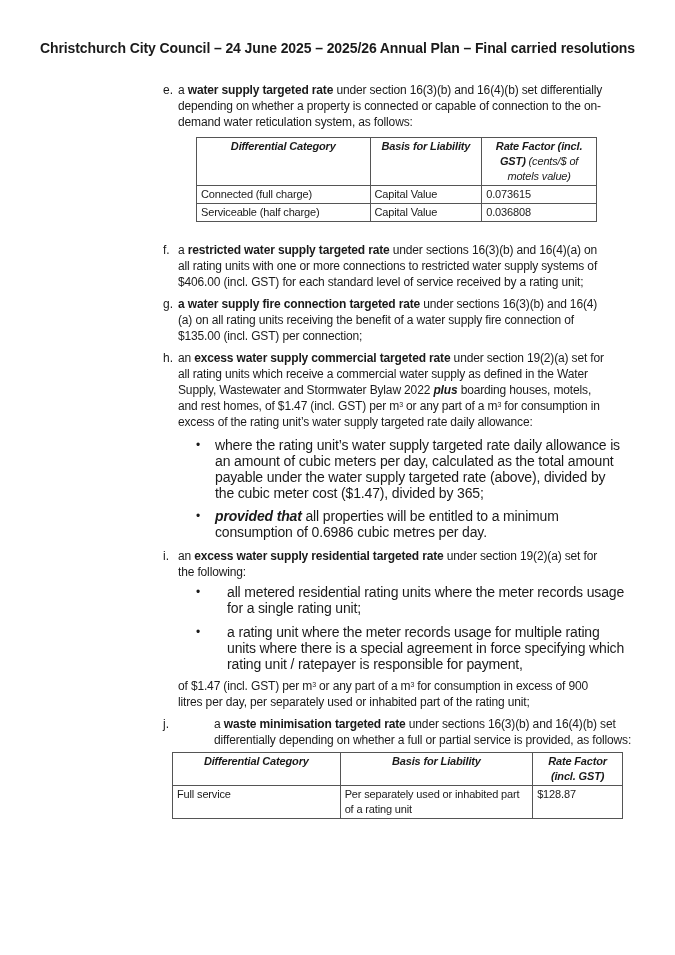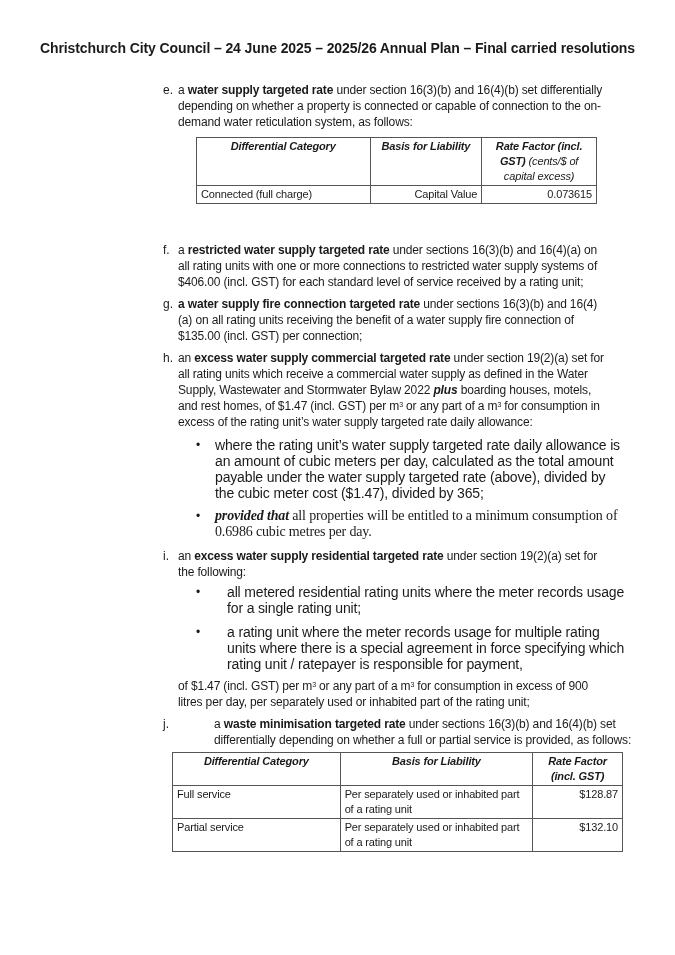--- a/index.html
+++ b/index.html
@@ -10,21 +10,21 @@
   .letter { position: absolute; left: 163px; font-size: 12px; }
   .para { position: absolute; left: 178px; width: 432px; font-size: 12px; line-height: 16px; letter-spacing: -0.15px; }
   .para b { font-weight: bold; }
   .bullet-dot { position: absolute; font-size: 12px; line-height: 16px; }
   .bullet-text { position: absolute; font-size: 14px; line-height: 16px; letter-spacing: -0.15px; }
   sup { font-size: 7px; vertical-align: top; position: relative; top: -1px; }
   table { position: absolute; border-collapse: collapse; font-size: 11px; line-height: 15px; }
   td, th { border: 1.5px solid #555; padding: 1px 4px; vertical-align: top; letter-spacing: -0.15px; }
   th { font-weight: bold; font-style: italic; text-align: center; }
   th .norm { font-weight: normal; }
-  .center { text-align: right; }
+  .center { text-align: left; }
 </style>
 </head>
 <body>
 
 <div class="abs header">Christchurch City Council – 24 June 2025 – 2025/26 Annual Plan – Final carried resolutions</div>
 
 <div class="letter" style="top:82px; line-height:16px;">e.</div>
 <div class="para" style="top:82px;">
   <span>a </span><b>water supply targeted rate</b><span> under section 16(3)(b) and 16(4)(b) set differentially depending on whether a property is connected or capable of connection to the on-demand water reticulation system, as follows:</span>
 </div>
@@ -32,26 +32,31 @@
 <table style="left:196px; top:137px; width:401px;">
   <colgroup>
       <col style="width:174px">
       <col style="width:112px">
       <col style="width:115px">
     </colgroup>
   <tbody>
       <tr>
     <th style="height:45px;">Differential Category</th>
     <th>Basis for Liability</th>
-    <th><span>Rate Factor (incl. GST)</span> <span class="norm">(cents/$ of capital excess)</span></th>
+    <th><span>Rate Factor (incl. GST)</span> <span class="norm">(cents/$ of motels value)</span></th>
   </tr>
   <tr>
     <td>Connected (full charge)</td>
     <td class="center">Capital Value</td>
     <td class="center">0.073615</td>
+  </tr>
+  <tr>
+    <td>Serviceable (half charge)</td>
+    <td class="center">Capital Value</td>
+    <td class="center">0.036808</td>
   </tr>
 </tbody>
   </table>
 
 <div class="letter" style="top:242px; line-height:16px;">f.</div>
 <div class="para" style="top:242px;">
   <span>a </span><b>restricted water supply targeted rate</b><span> under sections 16(3)(b) and 16(4)(a) on all rating units with one or more connections to restricted water supply systems of $406.00 (incl. GST) for each standard level of service received by a rating unit;</span>
 </div>
 
 <div class="letter" style="top:296px; line-height:16px;">g.</div>
@@ -61,21 +66,21 @@
 
 <div class="letter" style="top:350px; line-height:16px;">h.</div>
 <div class="para" style="top:350px;">
   <span>an </span><b>excess water supply commercial targeted rate</b><span> under section 19(2)(a) set for all rating units which receive a commercial water supply as defined in the Water Supply, Wastewater and Stormwater Bylaw 2022 </span><b><i>plus</i></b><span> boarding houses, motels, and rest homes, of $1.47 (incl. GST) per m</span><sup>3</sup><span> or any part of a m</span><sup>3</sup><span> for consumption in excess of the rating unit’s water supply targeted rate daily allowance:</span>
 </div>
 
 <div class="bullet-dot" style="left:196px; top:437px;">•</div>
 <div class="bullet-text" style="left:215px; top:437px; width:412px;">where the rating unit’s water supply targeted rate daily allowance is an amount of cubic meters per day, calculated as the total amount payable under the water supply targeted rate (above), divided by the cubic meter cost ($1.47), divided by 365;</div>
 
 <div class="bullet-dot" style="left:196px; top:508px;">•</div>
-<div class="bullet-text" style="left:215px; top:508px; width:412px;font-family:Liberation Serif, serif;">
+<div class="bullet-text" style="left:215px; top:508px; width:412px;">
   <b><i>provided that</i></b><span> all properties will be entitled to a minimum consumption of 0.6986 cubic metres per day.</span>
 </div>
 
 <div class="letter" style="top:548px; line-height:16px;">i.</div>
 <div class="para" style="top:548px;">
   <span>an </span><b>excess water supply residential targeted rate</b><span> under section 19(2)(a) set for the following:</span>
 </div>
 
 <div class="bullet-dot" style="left:196px; top:584px;">•</div>
 <div class="bullet-text" style="left:227px; top:584px; width:400px;">all metered residential rating units where the meter records usage for a single rating unit;</div>
@@ -102,19 +107,14 @@
       <tr>
     <th style="height:30px;">Differential Category</th>
     <th>Basis for Liability</th>
     <th>Rate Factor (incl. GST)</th>
   </tr>
   <tr>
     <td style="height:30px;">Full service</td>
     <td>Per separately used or inhabited part of a rating unit</td>
     <td class="center">$128.87</td>
   </tr>
-  <tr>
-    <td style="height:30px;">Partial service</td>
-    <td>Per separately used or inhabited part of a rating unit</td>
-    <td class="center">$132.10</td>
-  </tr>
 </tbody>
   </table>
 
 </body></html>

